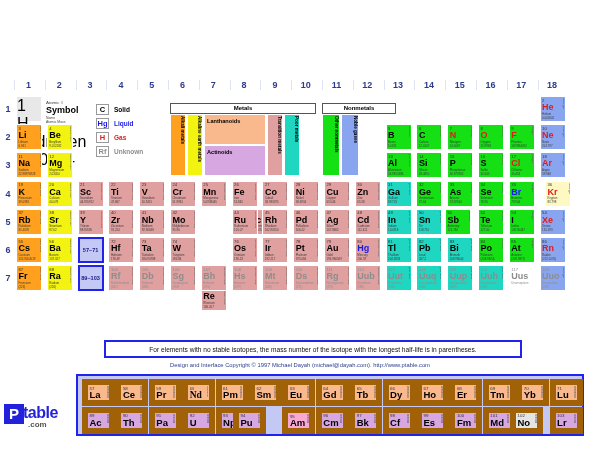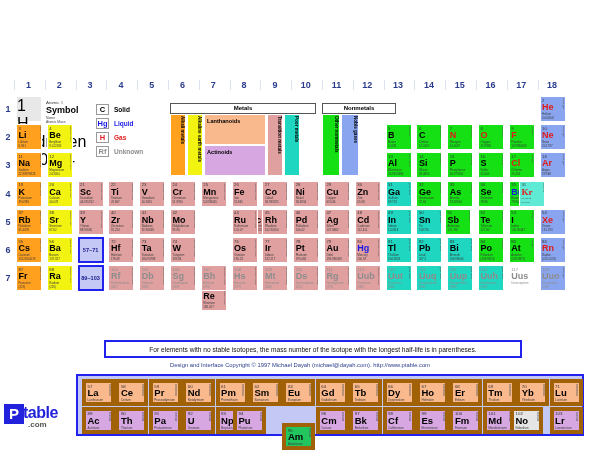--- a/index.html
+++ b/index.html
@@ -124,21 +124,21 @@
     font-size:5.8px;color:#2b3c8e;
   }
 
   
   .fpanel{
     position:absolute;left:76px;top:374px;width:508px;height:62px;
     box-sizing:border-box;border:2px solid #2222ee;background:#c3c8f5;
   }
   .fblock-cell{
     position:absolute;width:33px;height:27px;box-sizing:border-box;
-    border:4px solid #a16207;overflow:hidden;
+    border:6px solid #a16207;overflow:hidden;
   }
   .fblock-cell .num{position:absolute;left:1.5px;top:0.5px;font-size:4.4px;line-height:5px;color:#333;}
   .fblock-cell .sym{position:absolute;left:1.5px;top:5px;font-size:9.5px;line-height:10px;font-weight:bold;color:#000;}
   .fblock-cell .nm{position:absolute;left:1.5px;top:16px;font-size:3.1px;line-height:3.6px;color:#3b3b3b;white-space:nowrap;}
   .fblock-cell .wt{position:absolute;left:1.5px;top:20px;font-size:3.1px;line-height:3.6px;color:#3b3b3b;white-space:nowrap;}
   .fblock-cell .side{
     position:absolute;right:0.5px;top:1px;font-size:2.7px;color:#555;
     writing-mode:vertical-rl;text-orientation:mixed;white-space:nowrap;max-height:24px;overflow:hidden;
   }
 
@@ -484,21 +484,21 @@
         <div class="wt">78.96</div>
         <div class="side">nonmetal</div>
       </div>
       <div class="cell s-liquid" style="left: 508.8px; top: 180.6px; background: rgb(20, 224, 20);">
         <div class="num">35</div>
         <div class="sym">Br</div>
         <div class="nm">Bromine</div>
         <div class="wt">79.904</div>
         <div class="side">halogen</div>
       </div>
-      <div class="cell s-gas" style="left: 519px; top: 180.6px; background: #5eead4; font-family: Liberation Serif, serif;">
+      <div class="cell s-gas" style="left: 545px; top: 180.6px; background: #fef9c3;">
         <div class="num">36</div>
         <div class="sym">Kr</div>
         <div class="nm">Krypton</div>
         <div class="wt">83.798</div>
         <div class="side">noble gas</div>
       </div>
       <div class="cell s-solid" style="left: 16px; top: 208.8px; background: rgb(255, 160, 30);">
         <div class="num">37</div>
         <div class="sym">Rb</div>
         <div class="nm">Rubidium</div>
@@ -892,21 +892,21 @@
           <div class="wt">140.116</div>
           <div class="side">lanthanoid</div>
         </div>
         <div class="fblock-cell" style="left: 70.8px; top: 3px; background: rgb(249, 185, 140);">
           <div class="num">59</div>
           <div class="sym">Pr</div>
           <div class="nm">Praseodymium</div>
           <div class="wt">140.90765</div>
           <div class="side">lanthanoid</div>
         </div>
-        <div class="fblock-cell" style="left: 104.2px; top: 3px; background: rgb(249, 185, 140);">
+        <div class="fblock-cell" style="left: 104.2px; top: 3px; background: rgb(249, 185, 140); font-family: Liberation Serif, serif;">
           <div class="num">60</div>
           <div class="sym">Nd</div>
           <div class="nm">Neodymium</div>
           <div class="wt">144.242</div>
           <div class="side">lanthanoid</div>
         </div>
         <div class="fblock-cell" style="left: 137.6px; top: 3px; background: rgb(249, 185, 140);">
           <div class="num">61</div>
           <div class="sym">Pm</div>
           <div class="nm">Promethium</div>
@@ -1018,21 +1018,21 @@
           <div class="wt">(237)</div>
           <div class="side">actinoid</div>
         </div>
         <div class="fblock-cell" style="left: 155px; top: 30.5px; background: rgb(214, 167, 224);">
           <div class="num">94</div>
           <div class="sym">Pu</div>
           <div class="nm">Plutonium</div>
           <div class="wt">(244)</div>
           <div class="side">actinoid</div>
         </div>
-        <div class="fblock-cell" style="left: 204.4px; top: 47px; background: #22c55e;">
+        <div class="fblock-cell" style="left: 204.4px; top: 31px; background: #f9a8d4;">
           <div class="num">95</div>
           <div class="sym">Am</div>
           <div class="nm">Americium</div>
           <div class="wt">(243)</div>
           <div class="side">actinoid</div>
         </div>
         <div class="fblock-cell" style="left: 237.8px; top: 30.5px; background: rgb(214, 167, 224);">
           <div class="num">96</div>
           <div class="sym">Cm</div>
           <div class="nm">Curium</div>

